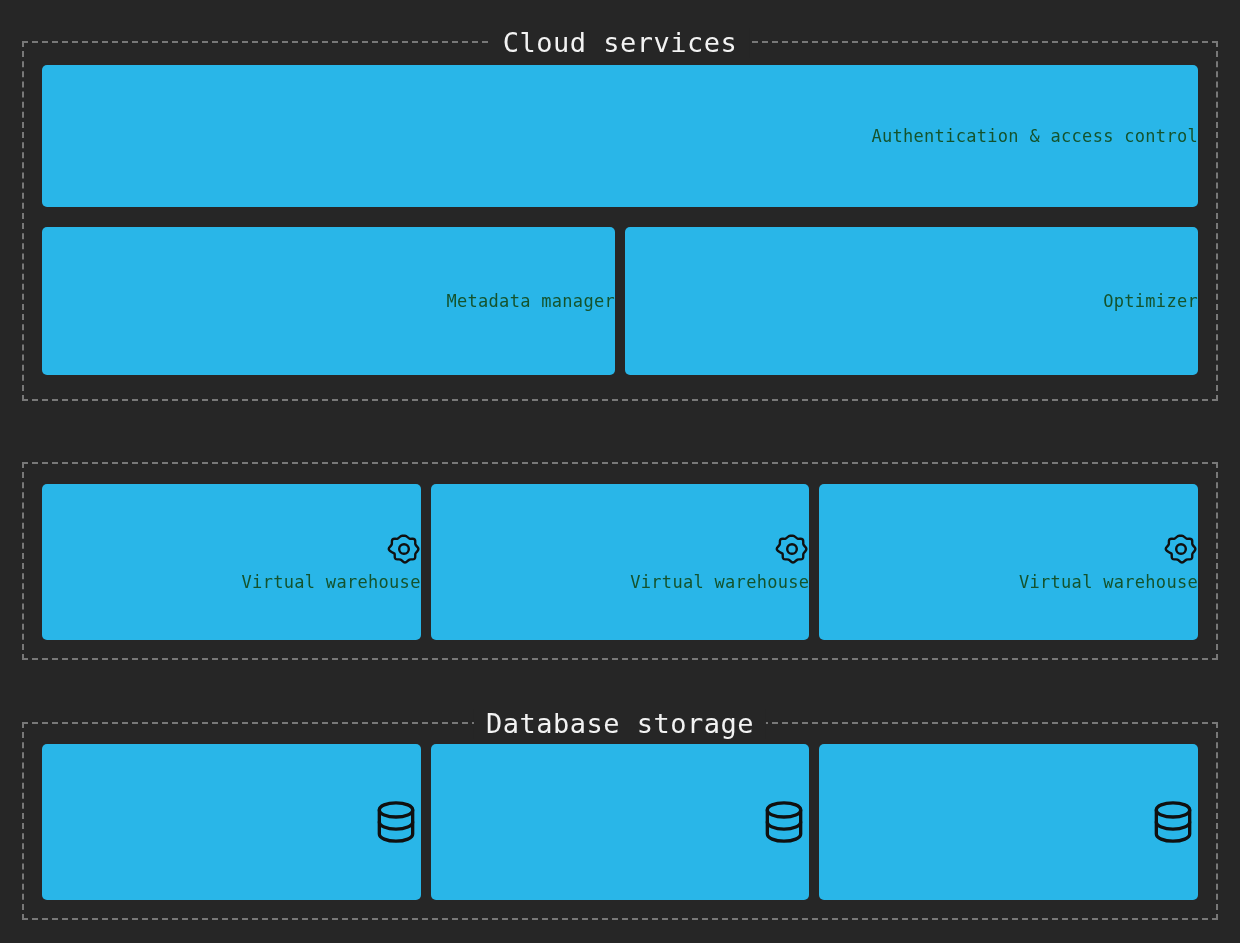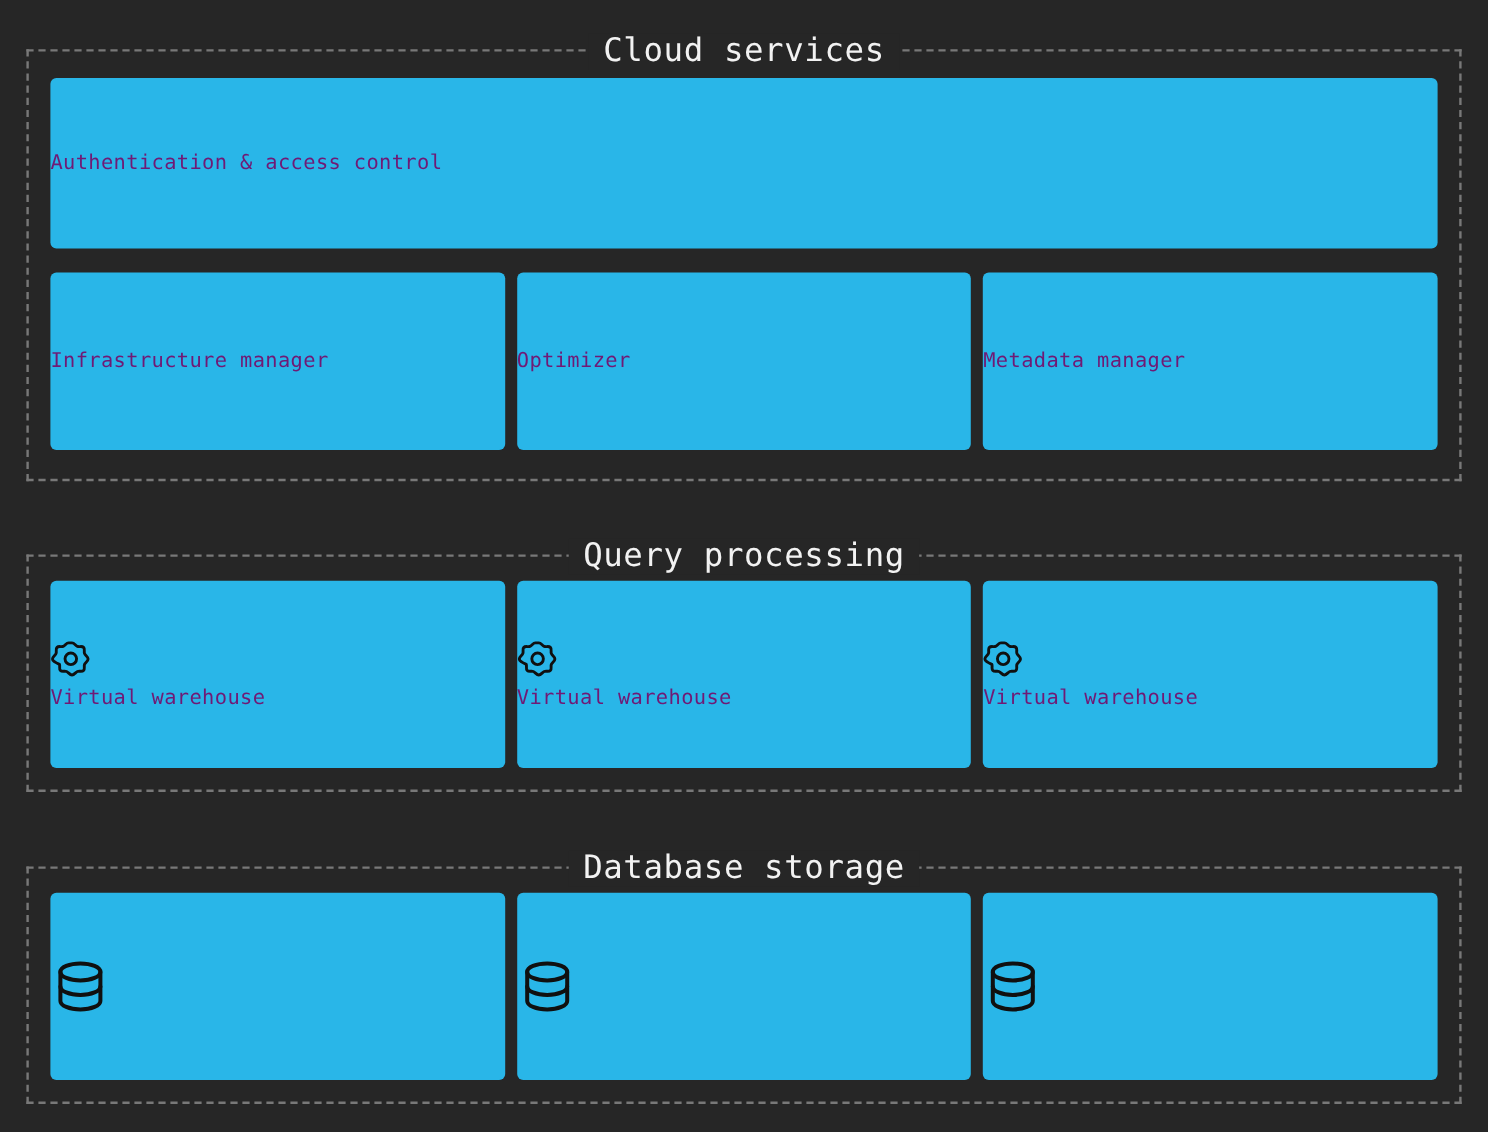--- a/index.html
+++ b/index.html
@@ -61,24 +61,24 @@
     flex: 1 1 auto;
   }
 
   
   .node {
     flex: 1 1 0;
     background: #29b6e8;
     border-radius: 5px;
     display: flex;
     flex-direction: column;
-    align-items: flex-start;
+    align-items: flex-end;
     justify-content: center;
     gap: 6px;
-    color: #701a75;
+    color: #14532d;
     font-size: 17px;
     letter-spacing: 0.3px;
     text-align: center;
     min-width: 0;
   }
 
   .node-label {
     display: block;
     white-space: nowrap;
   }
@@ -112,35 +112,31 @@
     <div class="section-body">
 
       <div class="row" id="row-auth">
         <div class="node">
           <span class="node-label">Authentication &amp; access control</span>
         </div>
       </div>
 
       <div class="row" id="row-services">
         <div class="node">
-          <span class="node-label">Infrastructure manager</span>
+          <span class="node-label">Metadata manager</span>
         </div>
         <div class="node">
           <span class="node-label">Optimizer</span>
-        </div>
-        <div class="node">
-          <span class="node-label">Metadata manager</span>
         </div>
       </div>
 
     </div>
   </div>
 
   <div class="section" id="section-query-processing">
-    <div class="section-title">Query processing</div>
     <div class="section-body">
       <div class="row">
 
         <div class="node">
           <span class="node-icon">
             <svg width="34" height="34" viewBox="0 0 24 24" fill="none" stroke="#101010" stroke-width="1.7" stroke-linecap="round" stroke-linejoin="round">
               <path d="M12 2.6c1.35 0 2.05 1.62 3.2 2.09 1.15.48 2.65-.38 3.6.58.96.95.1 2.45.58 3.6.47 1.15 2.09 1.85 2.09 3.2s-1.62 2.05-2.09 3.2c-.48 1.15.38 2.65-.58 3.6-.95.96-2.45.1-3.6.58-1.15.47-1.85 2.09-3.2 2.09s-2.05-1.62-3.2-2.09c-1.15-.48-2.65.38-3.6-.58-.96-.95-.1-2.45-.58-3.6C2.15 14.12.53 13.42.53 12.07s1.62-2.05 2.09-3.2c.48-1.15-.38-2.65.58-3.6.95-.96 2.45-.1 3.6-.58C7.95 4.22 8.65 2.6 10 2.6z" transform="translate(0.7,0)"></path>
               <circle cx="12" cy="12" r="3.4"></circle>
             </svg>
           </span>

